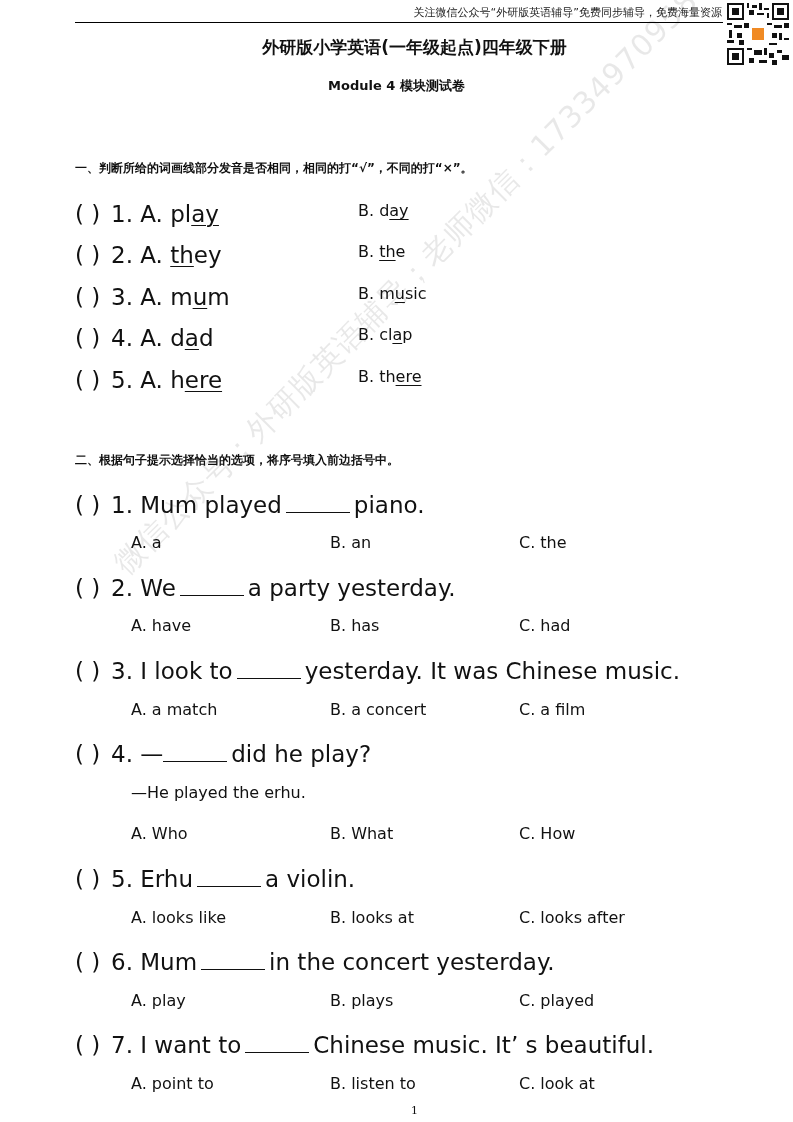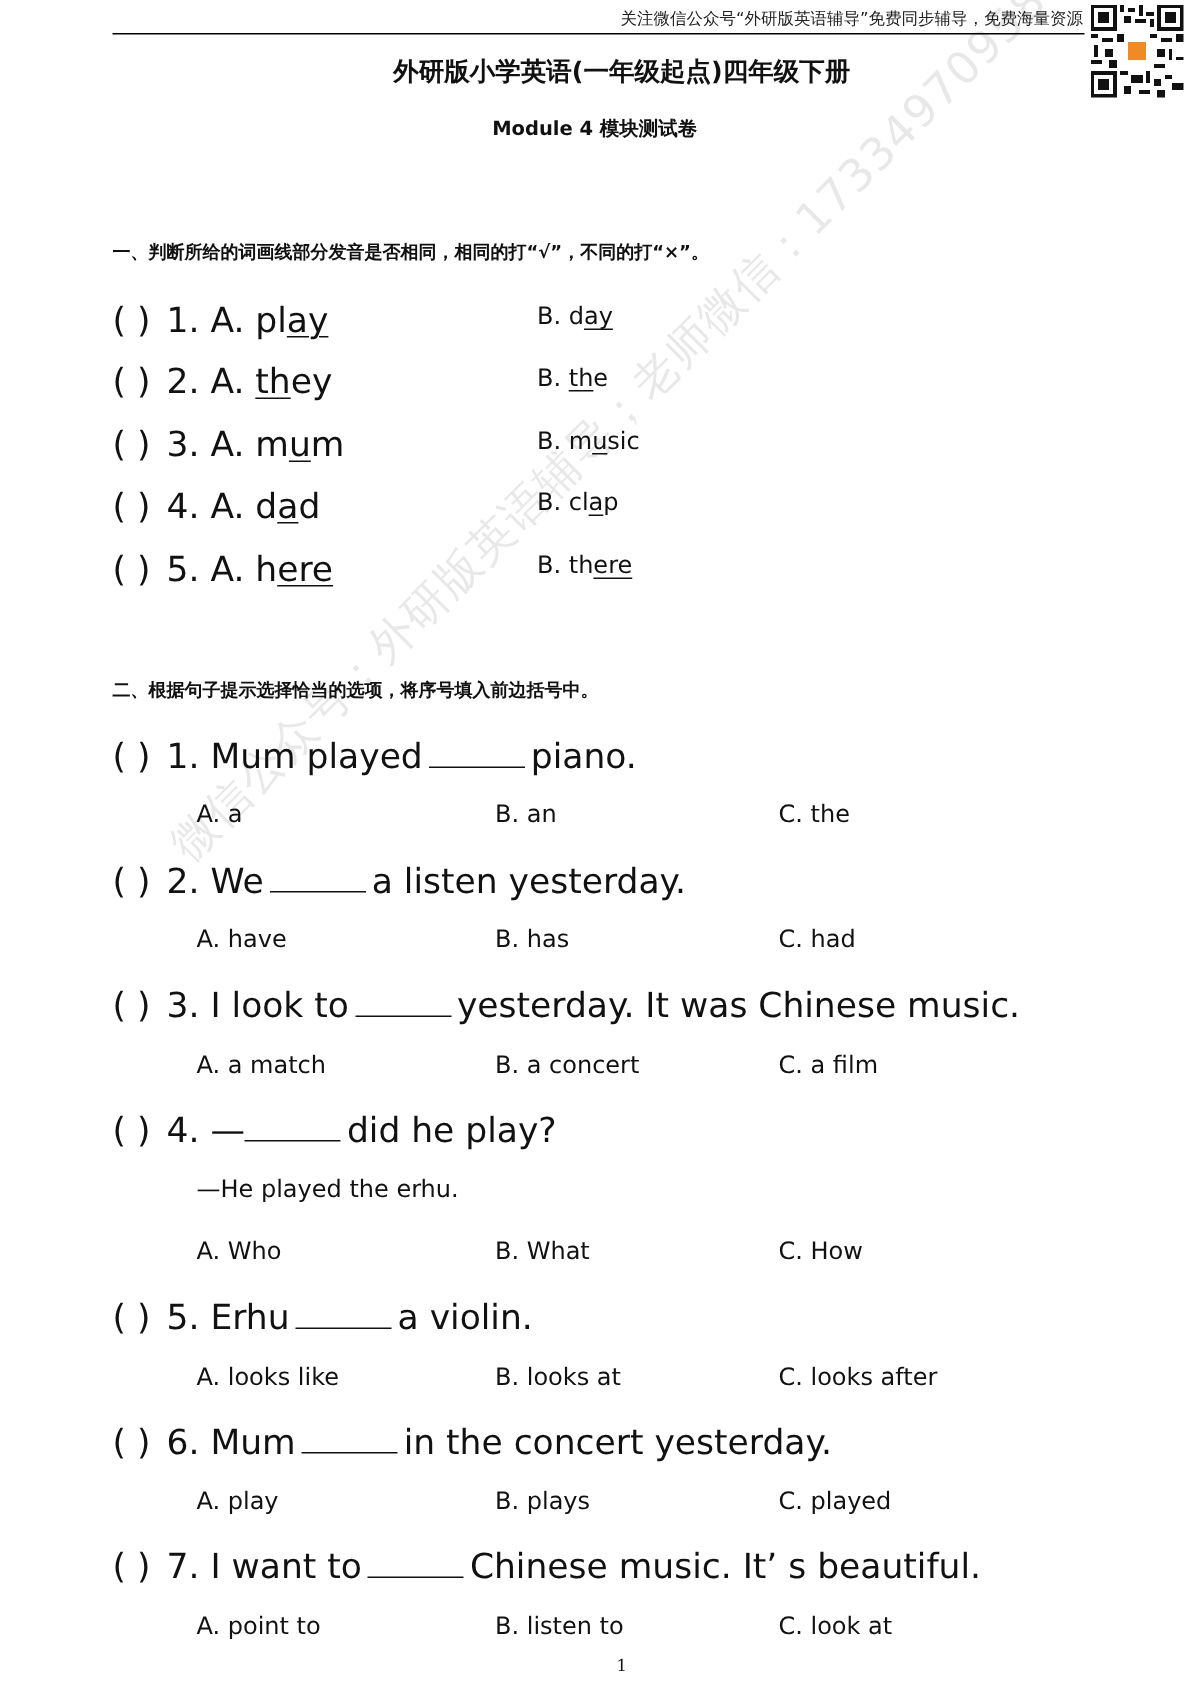--- a/index.html
+++ b/index.html
@@ -111,21 +111,21 @@
 <div class="section-heading" style="top:452px;">二、根据句子提示选择恰当的选项，将序号填入前边括号中。</div>
 
 <div class="row" style="top:492px;">
   <span class="bracket">(    )</span><span>1.</span> <span>Mum played</span><span class="blank"></span><span>piano.</span>
 </div>
 <div class="opt" style="left:131px; top:533px;">A. a</div>
 <div class="opt" style="left:330px; top:533px;">B. an</div>
 <div class="opt" style="left:519px; top:533px;">C. the</div>
 
 <div class="row" style="top:575px;">
-  <span class="bracket">(    )</span><span>2.</span> <span>We</span><span class="blank"></span><span>a listen yesterday.</span>
+  <span class="bracket">(    )</span><span>2.</span> <span>We</span><span class="blank"></span><span>a party yesterday.</span>
 </div>
 <div class="opt" style="left:131px; top:616px;">A. have</div>
 <div class="opt" style="left:330px; top:616px;">B. has</div>
 <div class="opt" style="left:519px; top:616px;">C. had</div>
 
 <div class="row" style="top:658px;">
   <span class="bracket">(    )</span><span>3.</span> <span>I look to</span><span class="blank"></span><span>yesterday. It was Chinese music.</span>
 </div>
 <div class="opt" style="left:131px; top:700px;">A. a match</div>
 <div class="opt" style="left:330px; top:700px;">B. a concert</div>

